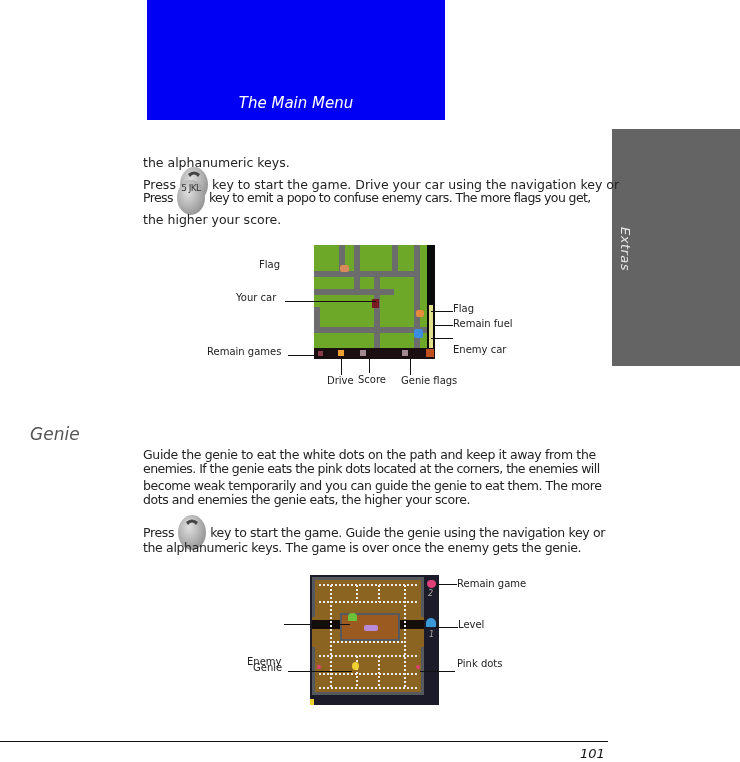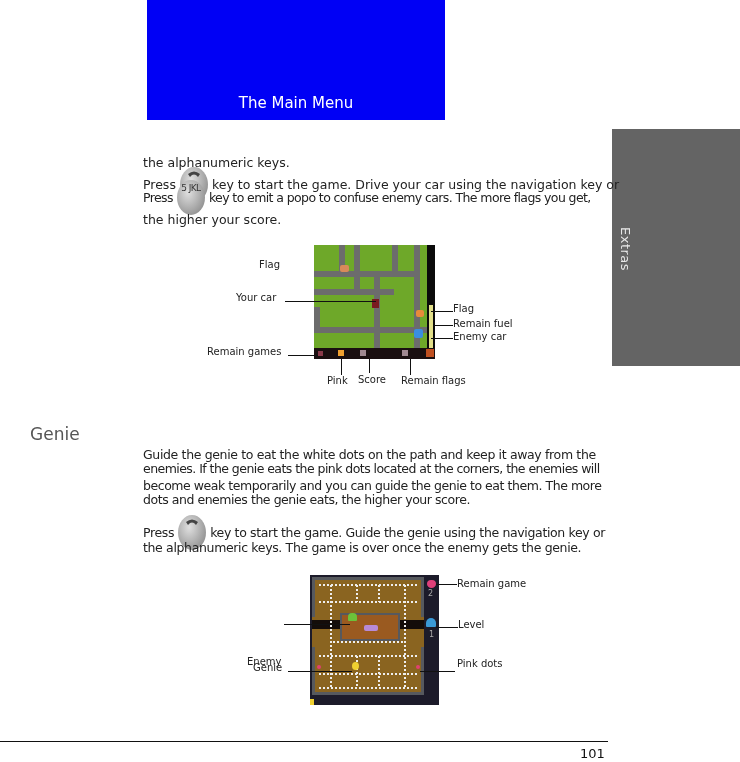--- a/index.html
+++ b/index.html
@@ -1,18 +1,18 @@
 <!DOCTYPE html>
 <html><head>
 <meta charset="utf-8">
 <style>
   html, body { margin:0; padding:0; background:#ffffff; }
   body { width:740px; height:762px; position:relative; overflow:hidden;
          font-family:"DejaVu Sans", sans-serif; color:#222; }
-  .abs { position:absolute; }
+  .abs { position:absolute;font-style:italic; }
   .banner { left:147px; top:0; width:298px; height:120px; background:#0000f5; }
   .banner-title { position:absolute; left:0; right:0; bottom:8px; text-align:center;
                   color:#fff; font-size:15px; }
   .side-tab { left:612px; top:129px; width:128px; height:237px; background:#646464; }
   .side-tab-label { position:absolute; left:6px; top:98px; color:#e8e8e8; font-size:13px;
                     writing-mode:vertical-rl; letter-spacing:0.5px; }
   .p-line { position:absolute; left:143px; white-space:nowrap; font-size:12.5px; color:#222;
             font-family:"DejaVu Sans", sans-serif; transform-origin:left top; }
   .key { display:inline-block; width:28px; height:35px; border-radius:50%;
          background:radial-gradient(ellipse at 40% 35%, #e0e0e0, #9a9a9a 70%, #7c7c7c);
@@ -95,29 +95,29 @@
 </div>
 
 <div class="lbl" style="left:259px; top:259px;">Flag</div>
 <div class="lbl" style="left:236px; top:292px;">Your car</div>
 <div class="line" style="left:285px; top:301px; width:91px;"></div>
 <div class="lbl" style="left:207px; top:346px;">Remain games</div>
 <div class="line" style="left:288px; top:355px; width:30px;"></div>
 <div class="vline" style="left:341px; top:359px; height:16px;"></div>
 <div class="vline" style="left:369px; top:359px; height:14px;"></div>
 <div class="vline" style="left:410px; top:359px; height:16px;"></div>
-<div class="lbl" style="left:327px; top:375px;">Pink</div>
+<div class="lbl" style="left:327px; top:375px;">Drive</div>
 <div class="lbl" style="left:358px; top:374px;">Score</div>
-<div class="lbl" style="left:401px; top:375px;">Remain flags</div>
+<div class="lbl" style="left:401px; top:375px;">Genie flags</div>
 <div class="line" style="left:431px; top:311px; width:22px;"></div>
 <div class="lbl" style="left:453px; top:303px;">Flag</div>
 <div class="line" style="left:435px; top:325px; width:18px;"></div>
 <div class="lbl" style="left:453px; top:318px;">Remain fuel</div>
 <div class="line" style="left:431px; top:338px; width:22px;"></div>
-<div class="lbl" style="left:453px; top:331px;">Enemy car</div>
+<div class="lbl" style="left:453px; top:344px;">Enemy car</div>
 
 <div class="abs section-title">Genie</div>
 
 <div class="p-line" style="top:447px; letter-spacing:-0.35px;">Guide the genie to eat the white dots on the path and keep it away from the</div>
 <div class="p-line" style="top:461px; letter-spacing:-0.55px;">enemies. If the genie eats the pink dots located at the corners, the enemies will</div>
 <div class="p-line" style="top:478px; letter-spacing:-0.45px;">become weak temporarily  and you can guide the genie to eat them. The more</div>
 <div class="p-line" style="top:492px; letter-spacing:-0.45px;">dots and enemies the genie eats, the higher your score.</div>
 
 <div class="p-line" style="top:516px; letter-spacing:-0.35px;">
   <span>Press</span><span class="key"><svg width="14" height="11" viewBox="0 0 14 11">

